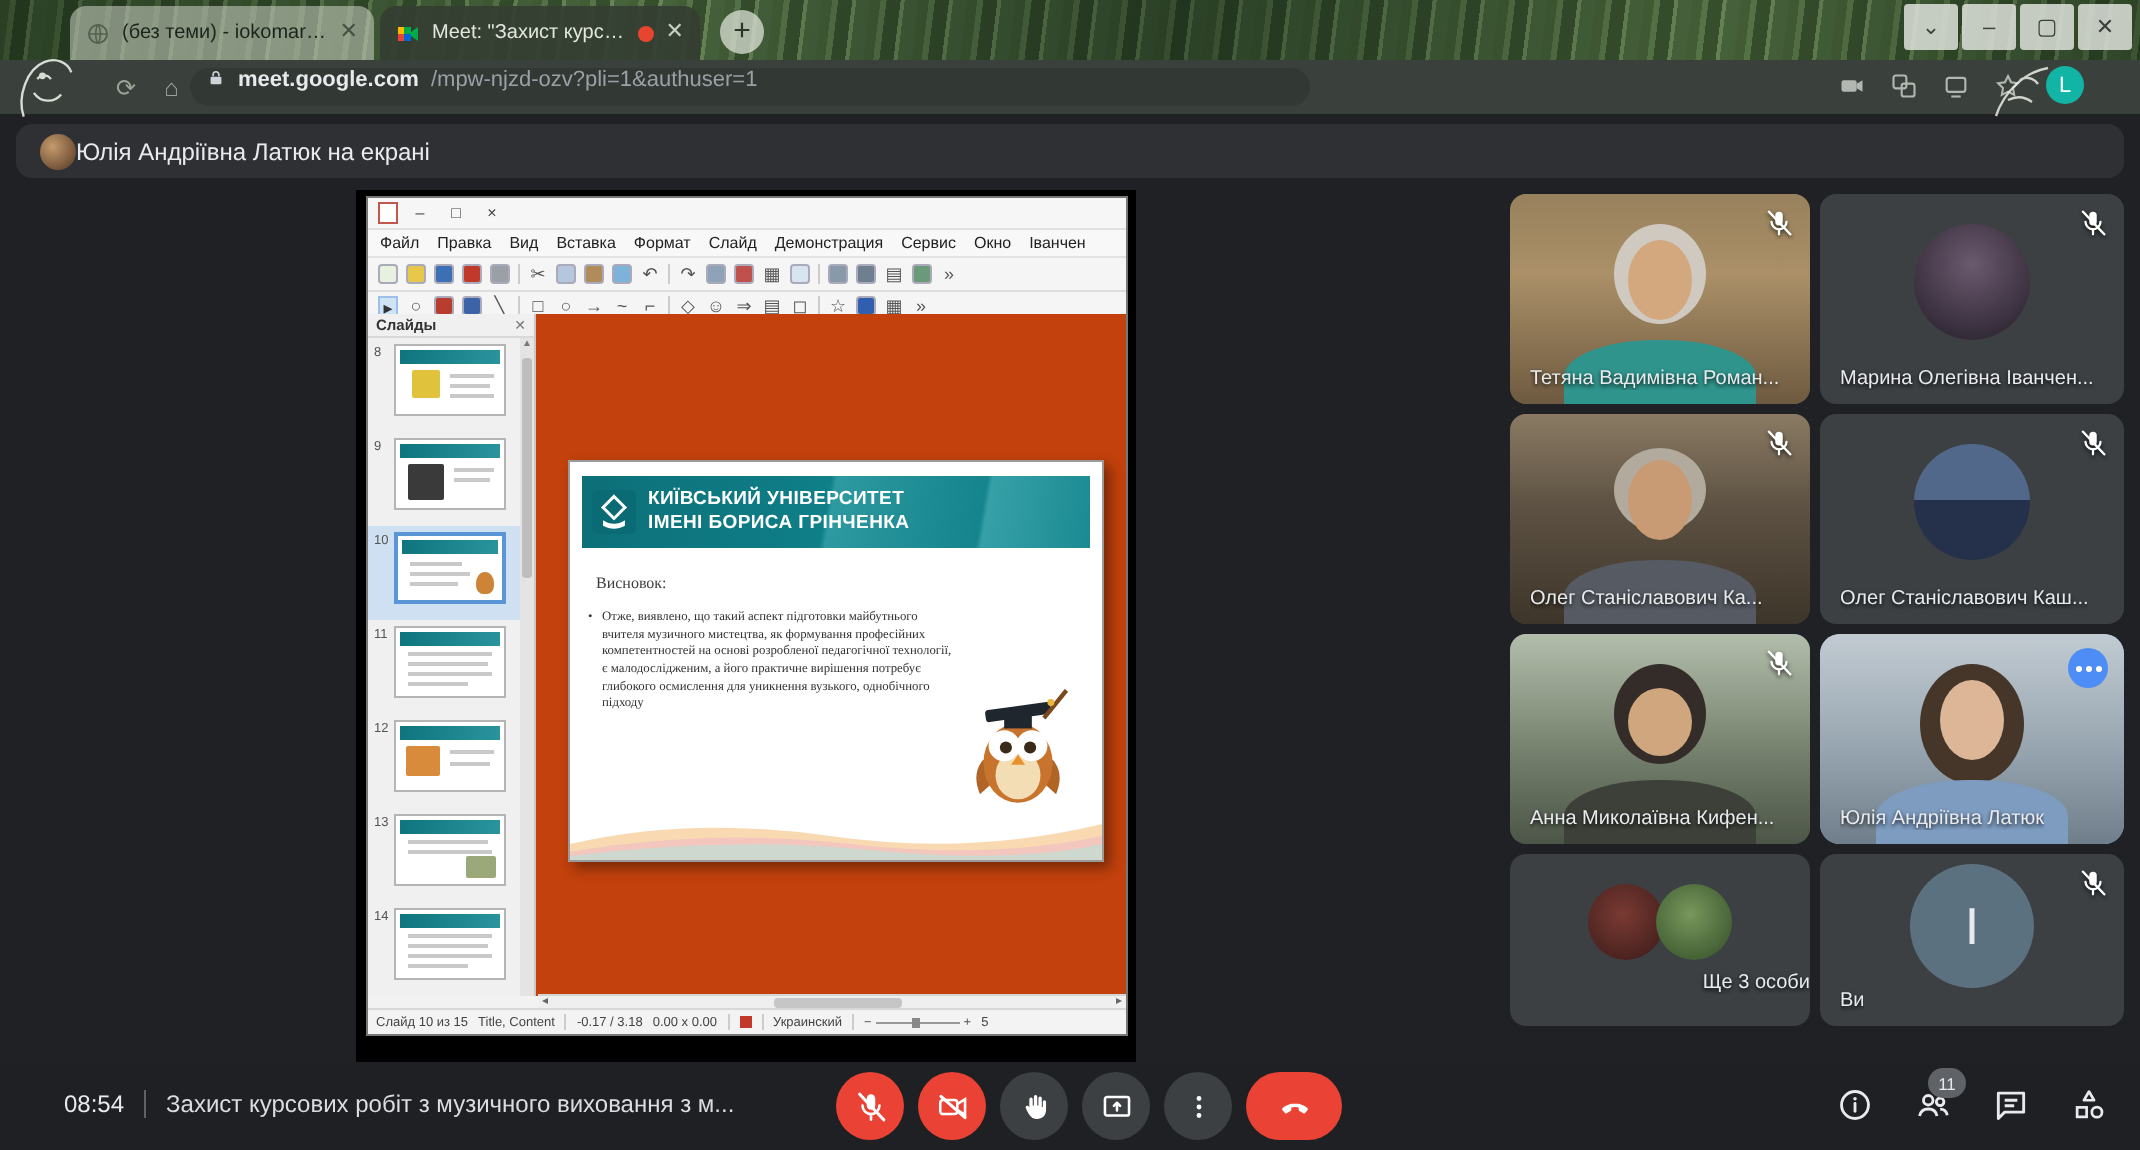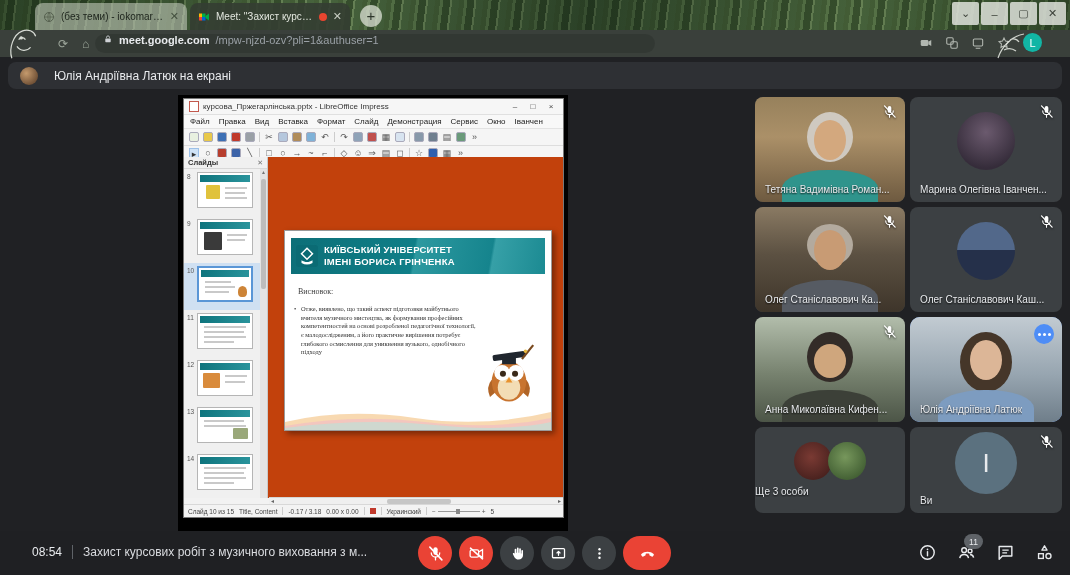--- a/index.html
+++ b/index.html
@@ -37,21 +37,21 @@
   .url-host{color:#e8eaed;font-size:11px;font-weight:bold;}
   .url-path{color:#9aa0a6;font-size:11px;}
   #toolbar-right{position:absolute;right:28px;top:3px;display:flex;align-items:center;gap:12px;}
   .ext-icon{width:14px;height:14px;opacity:.85;}
   #theme-art-right{position:absolute;right:36px;top:-2px;width:40px;height:32px;pointer-events:none;}
   #profile-avatar{width:19px;height:19px;border-radius:50%;background:#12b5a5;color:#fff;
     font-size:11px;display:flex;align-items:center;justify-content:center;}
 
   
   #banner{position:absolute;left:8px;top:62px;width:1054px;height:27px;border-radius:8px;
-    background:#2e3034;display:flex;align-items:center;gap:16px;padding-left:12px;box-sizing:border-box;}
+    background:#2e3034;display:flex;align-items:center;gap:0;padding-left:12px;box-sizing:border-box;}
   #banner-avatar{width:18px;height:18px;border-radius:50%;
     background:radial-gradient(circle at 35% 35%,#c59a6d,#6e4f35 75%);}
   #banner-text{color:#e8eaed;font-size:12px;}
 
   
   #screenshare{position:absolute;left:178px;top:95px;width:390px;height:436px;background:#000;}
   #impress{position:absolute;left:5px;top:3px;width:381px;height:420px;background:#f2f2f2;
     border:1px solid #777;box-sizing:border-box;font-family:"Liberation Sans",sans-serif;}
   #imp-titlebar{height:15px;background:#f6f6f6;display:flex;align-items:center;padding:0 5px;gap:4px;border-bottom:1px solid #e0e0e0;}
   #imp-doc-icon{width:8px;height:9px;background:#fff;border:1px solid #c2584d;flex:none;}
@@ -114,21 +114,21 @@
   #zoom-slider .knob{position:absolute;left:18px;top:-2px;width:4px;height:5px;background:#888;}
 
   
   #tiles{position:absolute;left:755px;top:97px;width:307px;height:416px;
     display:grid;grid-template-columns:150px 152px;grid-template-rows:105px 105px 105px 86px;gap:5px;}
   .tile{position:relative;background:#3c4043;border-radius:8px;overflow:hidden;}
   .tile.active{box-shadow:0 0 0 3px #79a8f7 inset;border-radius:10px;}
   .scene{position:absolute;inset:0;}
   .pname{position:absolute;left:10px;bottom:7px;color:#e8eaed;font-size:10px;white-space:nowrap;
     text-shadow:0 1px 2px rgba(0,0,0,.9);max-width:135px;overflow:hidden;}
-  .pname.center{left:0;right:0;bottom:16px;text-align:left;max-width:none;}
+  .pname.center{left:0;right:0;bottom:16px;text-align:right;max-width:none;}
   .mic{position:absolute;top:7px;right:8px;width:15px;height:15px;filter:drop-shadow(0 1px 1px rgba(0,0,0,.7));}
   .dots3{position:absolute;top:7px;right:8px;width:20px;height:20px;border-radius:50%;background:#4e8df6;
     display:flex;align-items:center;justify-content:center;gap:2px;}
   .dots3 i{width:3px;height:3px;border-radius:50%;background:#fff;}
   .person{position:absolute;inset:0;}
   .hair,.face,.torso{position:absolute;left:50%;}
   .hair{width:46px;height:50px;border-radius:50%;transform:translateX(-50%);top:14%;}
   .face{width:32px;height:40px;border-radius:50%;transform:translateX(-50%);top:22%;}
   .torso{width:96px;height:38px;border-radius:48% 48% 0 0;transform:translateX(-50%);bottom:-6px;}
   .p1 .scene{background:linear-gradient(180deg,#97815c 0%,#ab9068 38%,#6e5a40 100%);}
@@ -239,21 +239,20 @@
 
   <div id="banner">
     <div id="banner-avatar"></div>
     <span id="banner-text">Юлія Андріївна Латюк на екрані</span>
   </div>
 
   <div id="screenshare">
     <div id="impress">
       <div id="imp-titlebar">
         <span id="imp-doc-icon"></span>
-        <span id="imp-title">курсова_Пржегарлінська.pptx - LibreOffice Impress</span>
         <span class="imp-winbtn">–</span>
         <span class="imp-winbtn">□</span>
         <span class="imp-winbtn">×</span>
       </div>
       <div id="imp-menubar">
           <span class="menu-item">Файл</span>
           <span class="menu-item">Правка</span>
           <span class="menu-item">Вид</span>
           <span class="menu-item">Вставка</span>
           <span class="menu-item">Формат</span>

